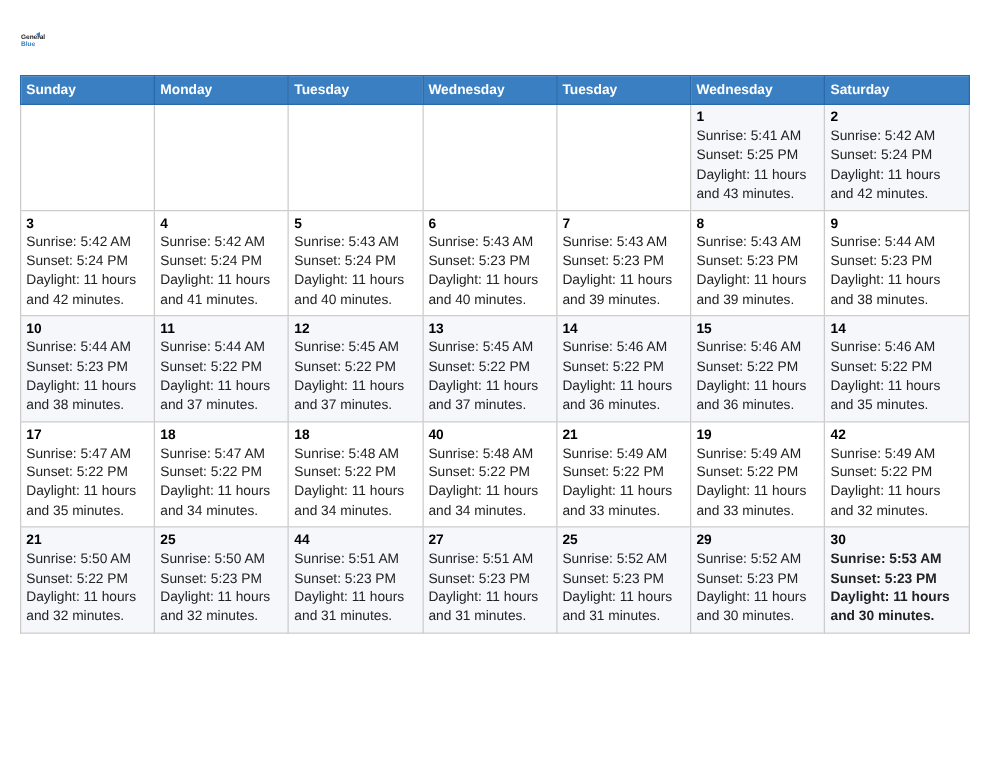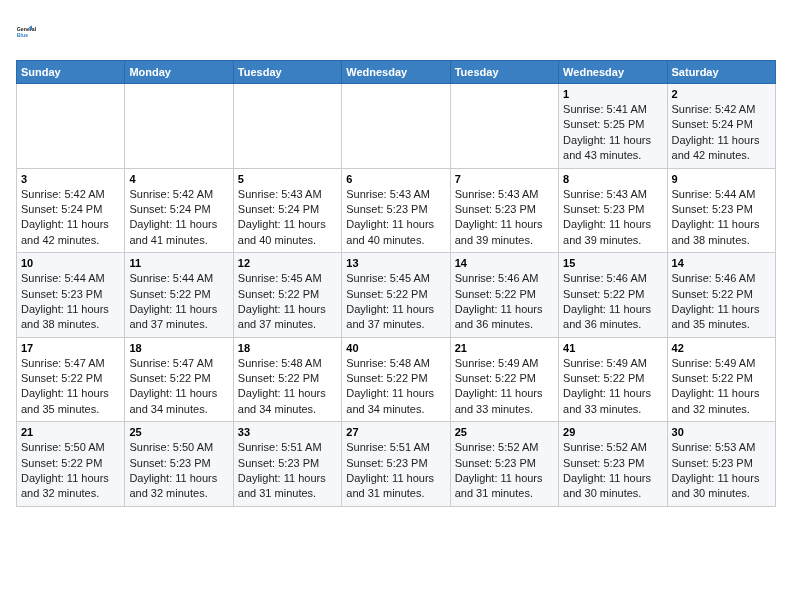--- a/index.html
+++ b/index.html
@@ -257,21 +257,21 @@
 and 34 minutes.</div>
         </td>
         <td>
           <div class="day-num">21</div>
           <div class="day-info" style="white-space: pre-line;">Sunrise: 5:49 AM
 Sunset: 5:22 PM
 Daylight: 11 hours
 and 33 minutes.</div>
         </td>
         <td>
-          <div class="day-num">41</div>
+          <div class="day-num">19</div>
           <div class="day-info" style="white-space: pre-line;">Sunrise: 5:49 AM
 Sunset: 5:22 PM
 Daylight: 11 hours
 and 33 minutes.</div>
         </td>
         <td>
           <div class="day-num">42</div>
           <div class="day-info" style="white-space: pre-line;">Sunrise: 5:49 AM
 Sunset: 5:22 PM
 Daylight: 11 hours
@@ -287,21 +287,21 @@
 and 32 minutes.</div>
         </td>
         <td>
           <div class="day-num">25</div>
           <div class="day-info" style="white-space: pre-line;">Sunrise: 5:50 AM
 Sunset: 5:23 PM
 Daylight: 11 hours
 and 32 minutes.</div>
         </td>
         <td>
-          <div class="day-num">33</div>
+          <div class="day-num">44</div>
           <div class="day-info" style="white-space: pre-line;">Sunrise: 5:51 AM
 Sunset: 5:23 PM
 Daylight: 11 hours
 and 31 minutes.</div>
         </td>
         <td>
           <div class="day-num">27</div>
           <div class="day-info" style="white-space: pre-line;">Sunrise: 5:51 AM
 Sunset: 5:23 PM
 Daylight: 11 hours
@@ -316,20 +316,20 @@
         </td>
         <td>
           <div class="day-num">29</div>
           <div class="day-info" style="white-space: pre-line;">Sunrise: 5:52 AM
 Sunset: 5:23 PM
 Daylight: 11 hours
 and 30 minutes.</div>
         </td>
         <td>
           <div class="day-num">30</div>
-          <div class="day-info" style="white-space: pre-line;">Sunrise: 5:53 AM
+          <div class="day-info" style="white-space: pre-line; font-weight: bold;">Sunrise: 5:53 AM
 Sunset: 5:23 PM
 Daylight: 11 hours
 and 30 minutes.</div>
         </td>
       </tr>
     </tbody>
 </table>
 
 </body></html>

